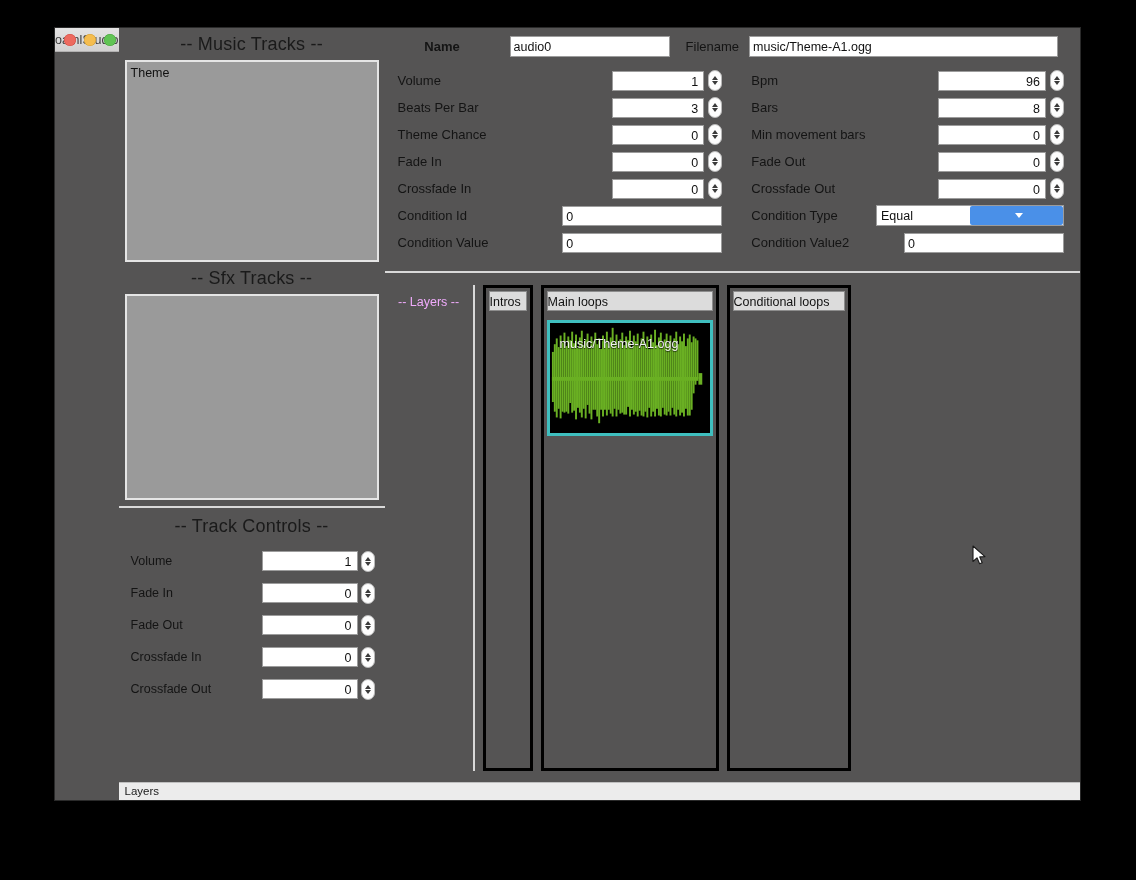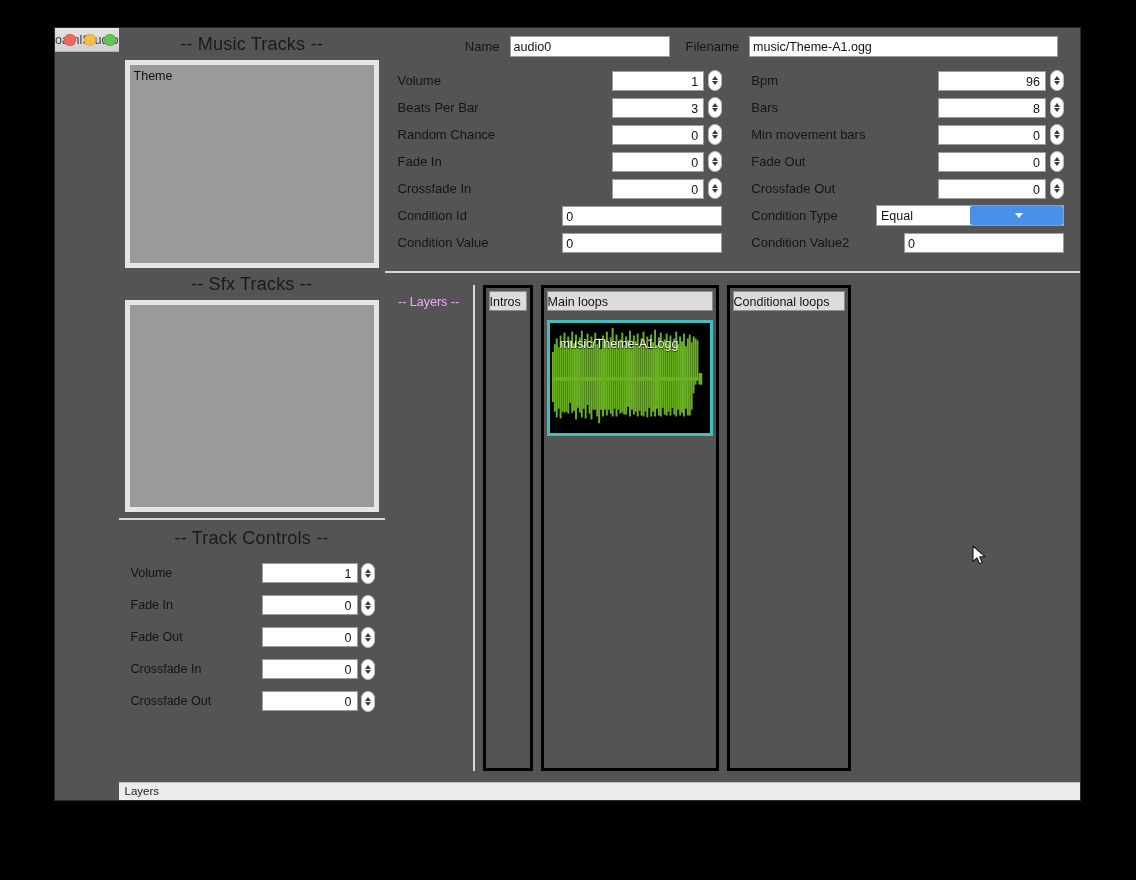--- a/index.html
+++ b/index.html
@@ -38,21 +38,21 @@
   
   #left{
     width:266px;flex:0 0 266px;display:flex;flex-direction:column;
     background:#555454;
   }
   .panel-title{
     text-align:center;font-size:18px;color:#1a1a1a;
     padding:6px 0 5px;letter-spacing:.2px;
   }
   .listbox{
-    margin:0 6px;background:#9a9a9a;border:5px solid #e5e5e5;
+    margin:0 6px;background:#9a9a9a;border:2px solid #e5e5e5;
     flex:1;overflow:hidden;
   }
   #music-list{height:198px;flex:0 0 198px;}
   #sfx-list{height:202px;flex:0 0 202px;}
   .list-item{
     font-size:12.5px;color:#111;padding:3px 4px 0 4px;line-height:16px;
   }
   .hsplit{height:2px;background:#d9d9d9;margin-top:6px;}
   #track-controls{flex:1;display:flex;flex-direction:column;padding-top:2px;}
 
@@ -79,21 +79,21 @@
   }
   .spinbtn i.up{border-bottom:4px solid #3a3a3a;}
   .spinbtn i.dn{border-top:4px solid #3a3a3a;}
 
   
   #right{flex:1;display:flex;flex-direction:column;background:#555454;min-width:0;}
   #audio-controls{flex:0 0 243px;position:relative;}
   #ac-title{text-align:center;font-size:13px;color:#1a1a1a;padding:7px 0 0;}
 
   #name-row{display:flex;align-items:center;padding:8px 0 0 0;}
-  #name-label{font-size:13px;color:#141414;width:115px;text-align:right;padding-right:10px;}
+  #name-label{font-size:13px;color:#141414;width:115px;text-align:center;padding-right:10px;font-weight:bold;}
   #name-input{width:160px;height:21px;}
   #filename-label{font-size:13px;color:#141414;padding:0 10px 0 16px;}
   #filename-input{flex:1;height:21px;margin-right:22px;}
 
   #ac-grid{display:flex;padding-top:10px;}
   .ac-col{flex:1;min-width:0;}
   .ac-row{display:flex;align-items:center;height:27px;}
   .ac-label{font-size:13px;color:#141414;flex:1;padding-left:13px;}
   .ac-col.right .ac-label{padding-left:19px;}
   .ac-field{display:flex;align-items:center;gap:4px;padding-right:10px;}
@@ -283,21 +283,21 @@
                 <span class="ac-field">
                   <span class="txt num w-num">3</span>
                   <span class="spinbtn">
                       <i class="up"></i>
                       <i class="dn"></i>
                     </span>
                 </span>
               </div>
 
               <div class="ac-row">
-                <span class="ac-label">Random Chance</span>
+                <span class="ac-label">Theme Chance</span>
                 <span class="ac-field">
                   <span class="txt num w-num">0</span>
                   <span class="spinbtn">
                       <i class="up"></i>
                       <i class="dn"></i>
                     </span>
                 </span>
               </div>
 
               <div class="ac-row">

